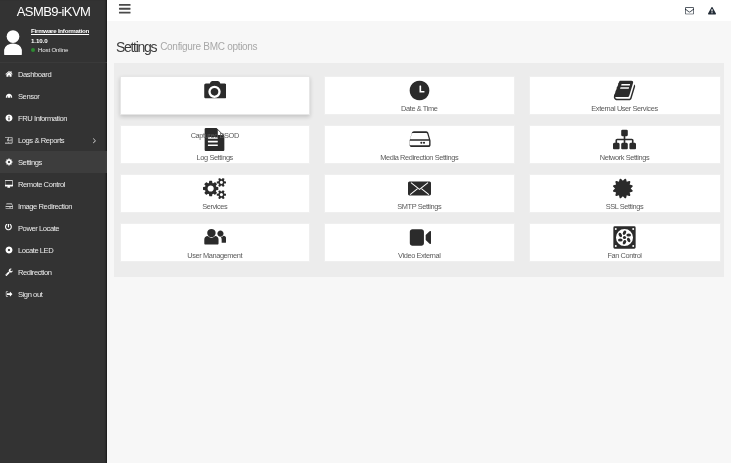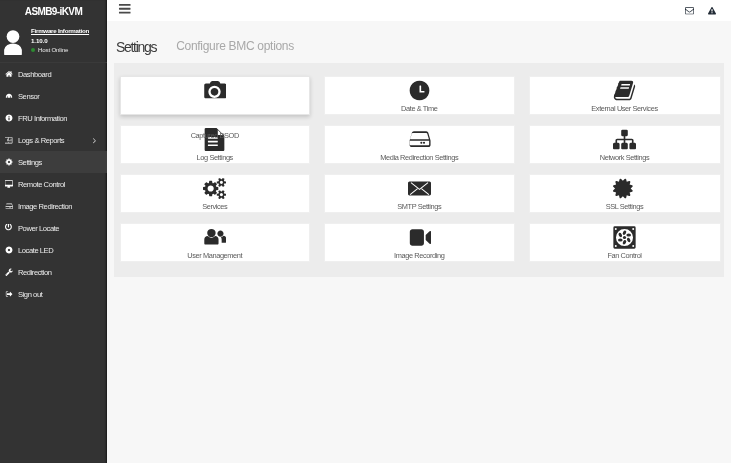--- a/index.html
+++ b/index.html
@@ -16,21 +16,21 @@
   
   .sidebar {
     position: absolute; left:0; top:0; width: 107px; height: 463px;
     background: #333333;
     color: #fff;
     box-shadow: inset -2px 0 2px -1px rgba(0,0,0,.55);
   }
   .brand {
     height: 22px;
     display: flex; align-items: center; justify-content: center;
-    font-size: 10px; font-weight: 700; color: #fff;
+    font-size: 13px; font-weight: 400; color: #fff;
     letter-spacing: -0.6px;
   }
   .userbox { position:relative; height: 40px; }
   .avatar { position:absolute; left:1px; top:8px; }
   .userinfo { position:absolute; left:31px; top:5px; }
   .fw-link { font-size: 6.2px; color:#fff; text-decoration: underline; display:block; line-height:8px; font-weight:bold; letter-spacing:-0.26px;}
   .fw-ver { font-size: 6.2px; color:#fff; font-weight:bold; display:block; line-height:8px; margin-top:2px; letter-spacing:-0.1px;}
   .host { font-size: 6.2px; color:#e8e8e8; display:flex; align-items:center; line-height:8px; margin-top:1px; letter-spacing:-0.2px;}
   .dot { width:4px;height:4px;border-radius:50%;background:#2e8b32;margin-right:3px;display:inline-block;}
 
@@ -54,21 +54,21 @@
   .topbar {
     height: 21px; background:#fff; display:flex; align-items:center;
     padding: 0 12px 0 11px;
   }
   .topbar .spacer { flex:1; }
   .topbar .ticon { margin-left: 14.5px; display:flex; align-items:center;}
   .topbar .ticon:last-child { margin-right: 3px; }
 
   .pagehead { position:absolute; left:9px; top:39px; display:flex; align-items:baseline; }
   .pagehead h1 { font-size: 14px; font-weight: 400; color:#3a3a3a; letter-spacing:-1.3px; line-height:16px;}
-  .pagehead .sub { font-size: 12px; color:#a8a8a8; margin-left:20px; letter-spacing:-0.3px; position:relative; top:-2.5px;}
+  .pagehead .sub { font-size: 10px; color:#a8a8a8; margin-left:4px; letter-spacing:-0.3px; position:relative; top:-2.5px;}
 
   .panel { position:absolute; left:7px; top:63px; width:610px; background:#ececec; padding: 13px 4px 15px 5.5px; }
   .grid { display:grid; grid-template-columns: 190.5px 190.5px 192px; gap: 10px 14px; }
   .cell { width: 100%; }
   .card {
     background:#fff; border:1px solid #efefef;
     height: 39px; display:flex; flex-direction:column;
     align-items:center; justify-content:flex-start;
     padding-top: 0px;
   }
@@ -317,21 +317,21 @@
               <span class="clabel">User Management</span>
             </div>
           </div>
           <div class="cell">
             <div class="card">
               <span class="cicon">
                 <svg width="23" height="23" viewBox="0 0 1792 1792" fill="#2b2b2b" xmlns="http://www.w3.org/2000/svg">
                   <path d="M1242 448v896q0 82-58 140t-140 58h-704q-82 0-140-58t-58-140v-896q0-82 58-140t140-58h704q82 0 140 58t58 140zm550 0v896q0 42-39 59-13 5-25 5-27 0-45-19l-307-307v-372l307-307q18-19 45-19 12 0 25 5 39 17 39 59z"></path>
                 </svg>
               </span>
-              <span class="clabel">Image Recording</span>
+              <span class="clabel">Video External</span>
             </div>
           </div>
           <div class="cell">
             <div class="card">
               <span class="cicon">
                 <svg width="23" height="23" viewBox="0 0 512 512" fill="#2b2b2b" xmlns="http://www.w3.org/2000/svg">
                   <path fill-rule="evenodd" d="M40 8h432q32 0 32 32v432q0 32-32 32h-432q-32 0-32-32v-432q0-32 32-32zm216 58a190 190 0 1 0 0 380 190 190 0 0 0 0-380zM62 46a22 22 0 1 0 0 44 22 22 0 0 0 0-44zm388 0a22 22 0 1 0 0 44 22 22 0 0 0 0-44zM62 422a22 22 0 1 0 0 44 22 22 0 0 0 0-44zm388 0a22 22 0 1 0 0 44 22 22 0 0 0 0-44z"></path>
                   <circle cx="256" cy="256" r="36"></circle>
                   <g transform="rotate(0 256 256)">
                     <ellipse cx="256" cy="148" rx="34" ry="52" transform="rotate(30 256 148)"></ellipse>

